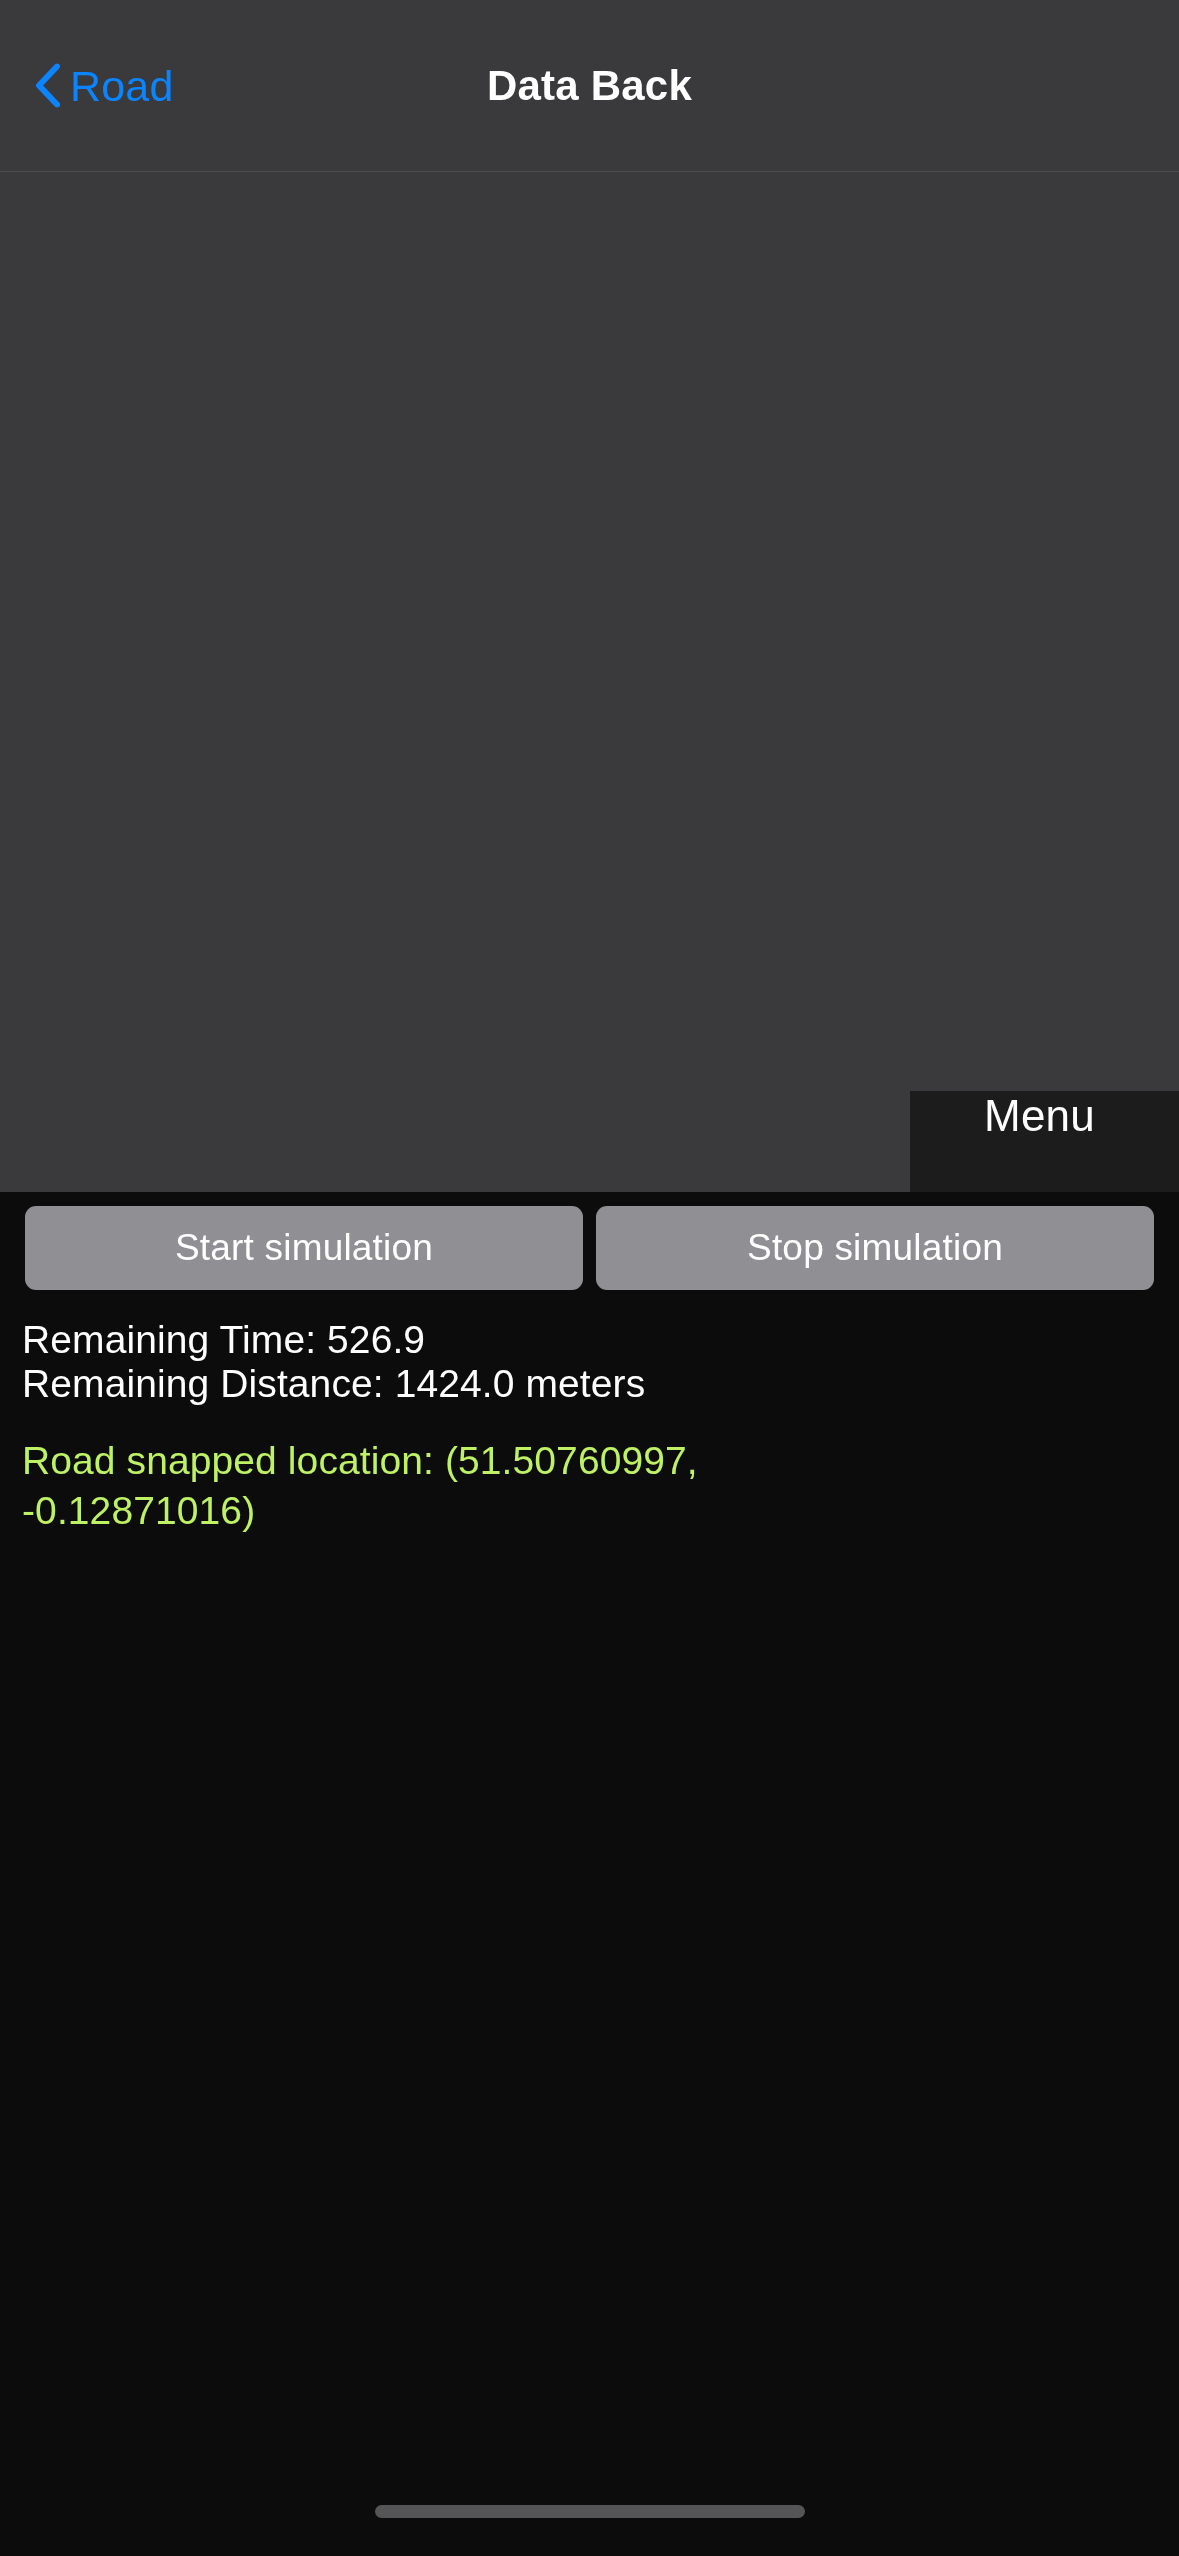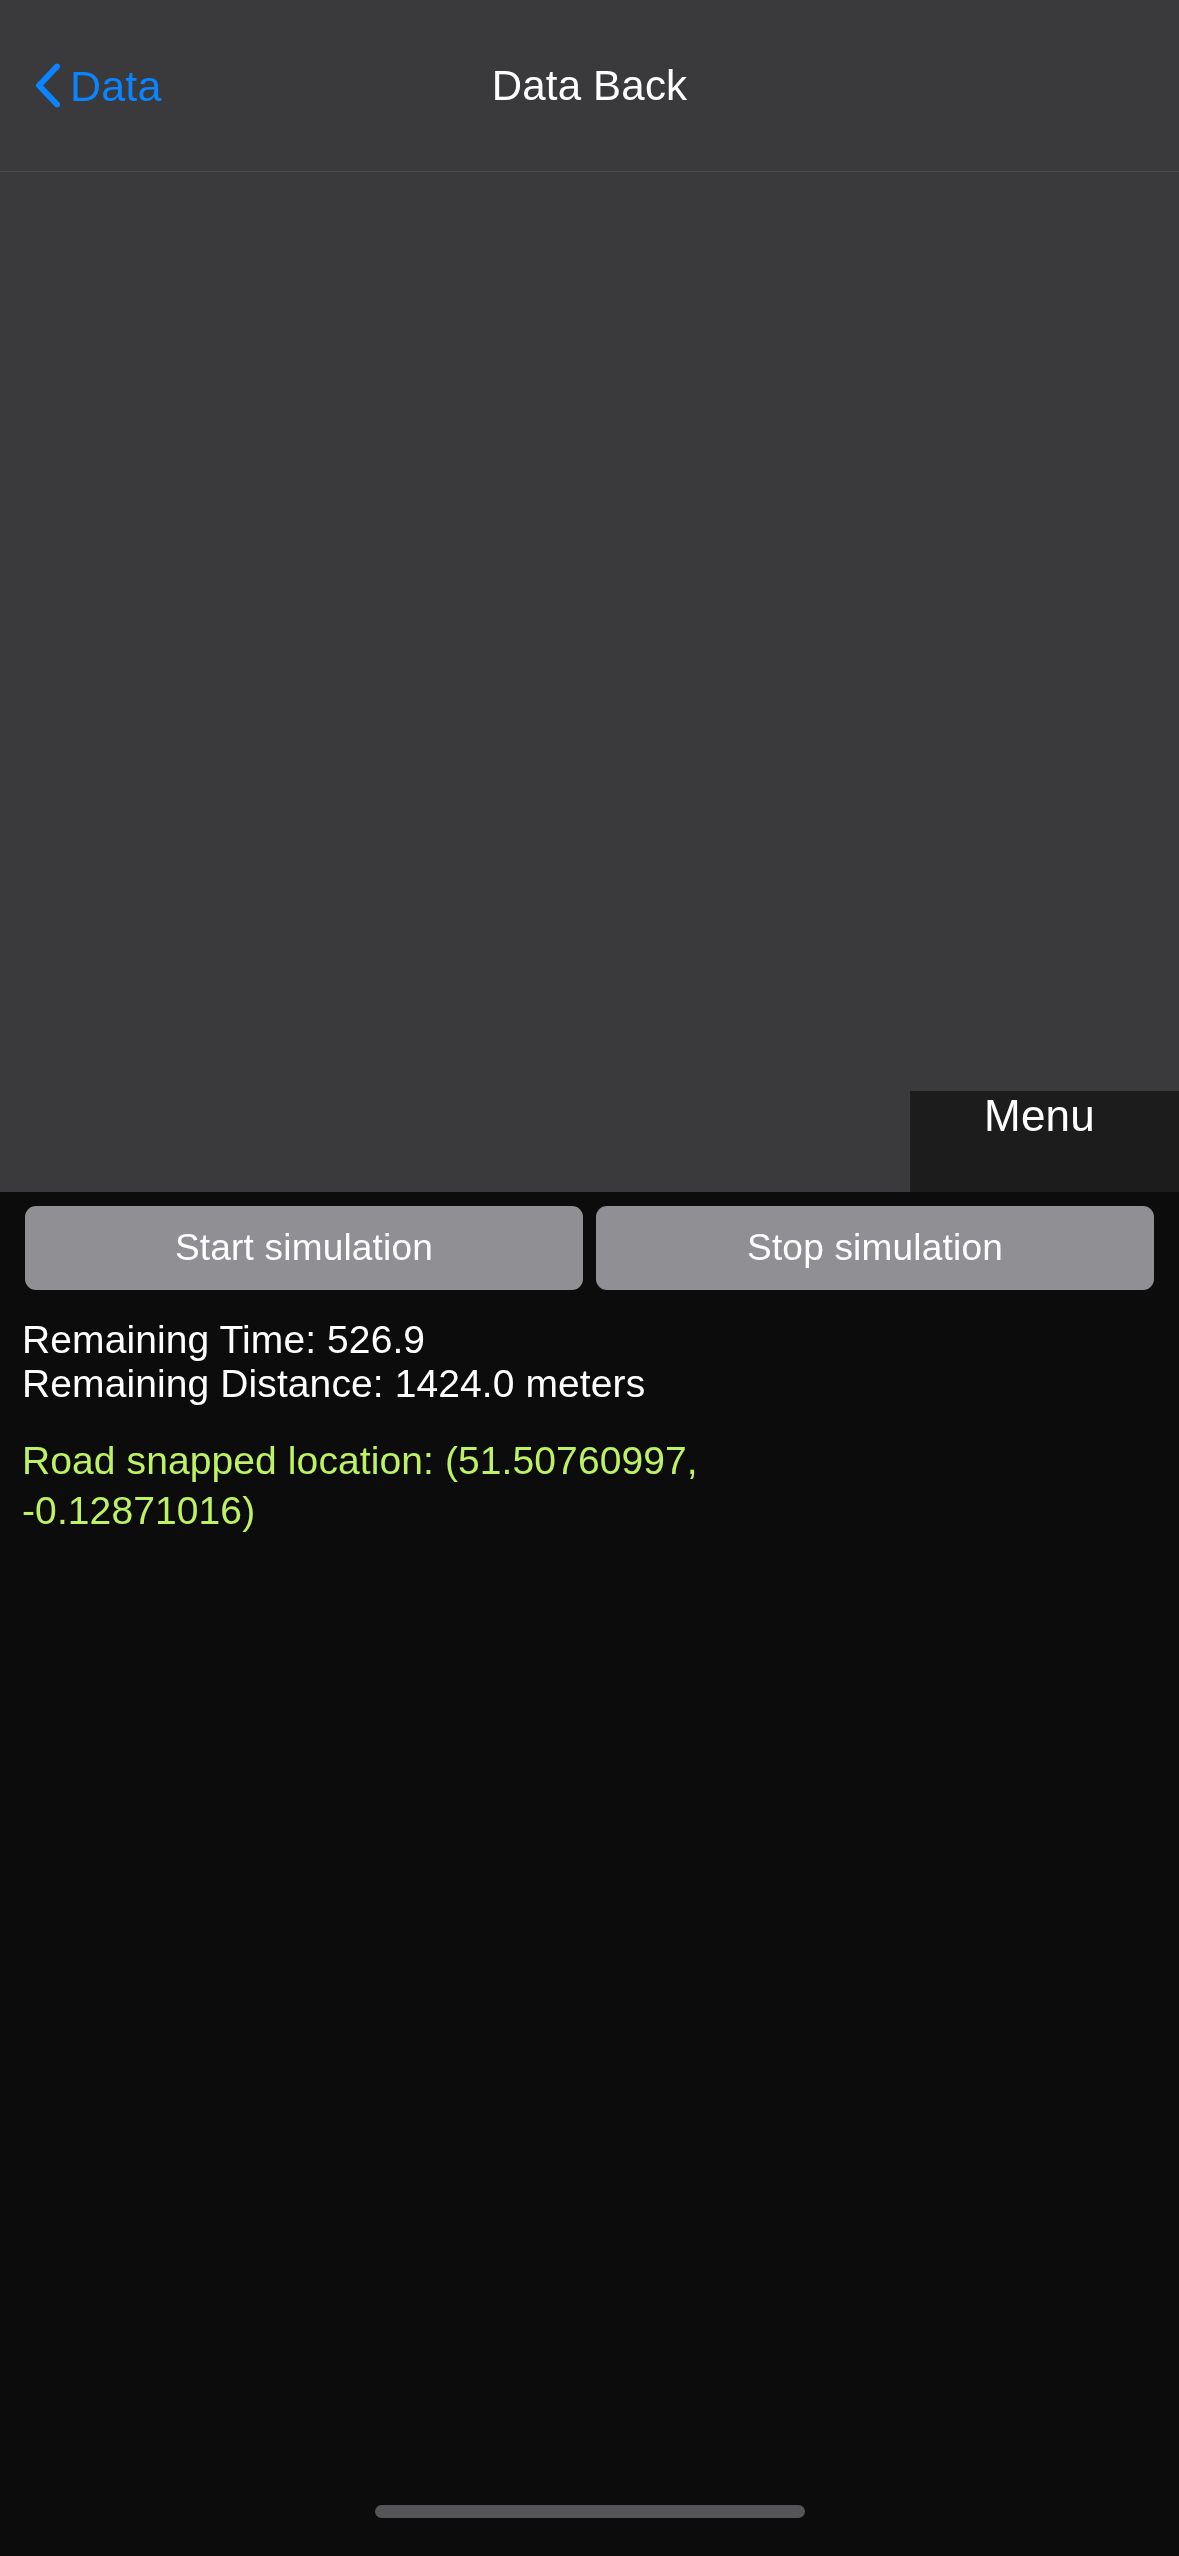--- a/index.html
+++ b/index.html
@@ -97,21 +97,21 @@
     font-weight:400;
     letter-spacing:0.2px;
   }
   .nav-title {
     position:absolute;
     left:0; right:0; top:50%;
     transform:translateY(-50%);
     text-align:center;
     color:#ffffff;
     font-size:42px;
-    font-weight:400;
+    font-weight:700;
     letter-spacing:0.2px;
   }
 
   
   .map-area {
     position:relative;
     flex:1 1 auto;
     background:#3a3a3c;
     min-height:0;
   }
@@ -206,21 +206,21 @@
 <div id="phone">
 
 
   <div class="nav-bar">
     <div class="nav-back">
       <span>
         <svg class="chevron-left" viewBox="0 0 26 44" aria-hidden="true">
           <path d="M23 3L5 22l18 19" fill="none" stroke="#0a84ff" stroke-width="6" stroke-linecap="round" stroke-linejoin="round"></path>
         </svg>
       </span>
-      <span class="nav-back-label">Data</span>
+      <span class="nav-back-label">Road</span>
     </div>
     <div class="nav-title">Data Back</div>
   </div>
 
   <div class="map-area">
     <div class="menu-panel">
       <span class="menu-label">Menu</span>
     </div>
   </div>
 

